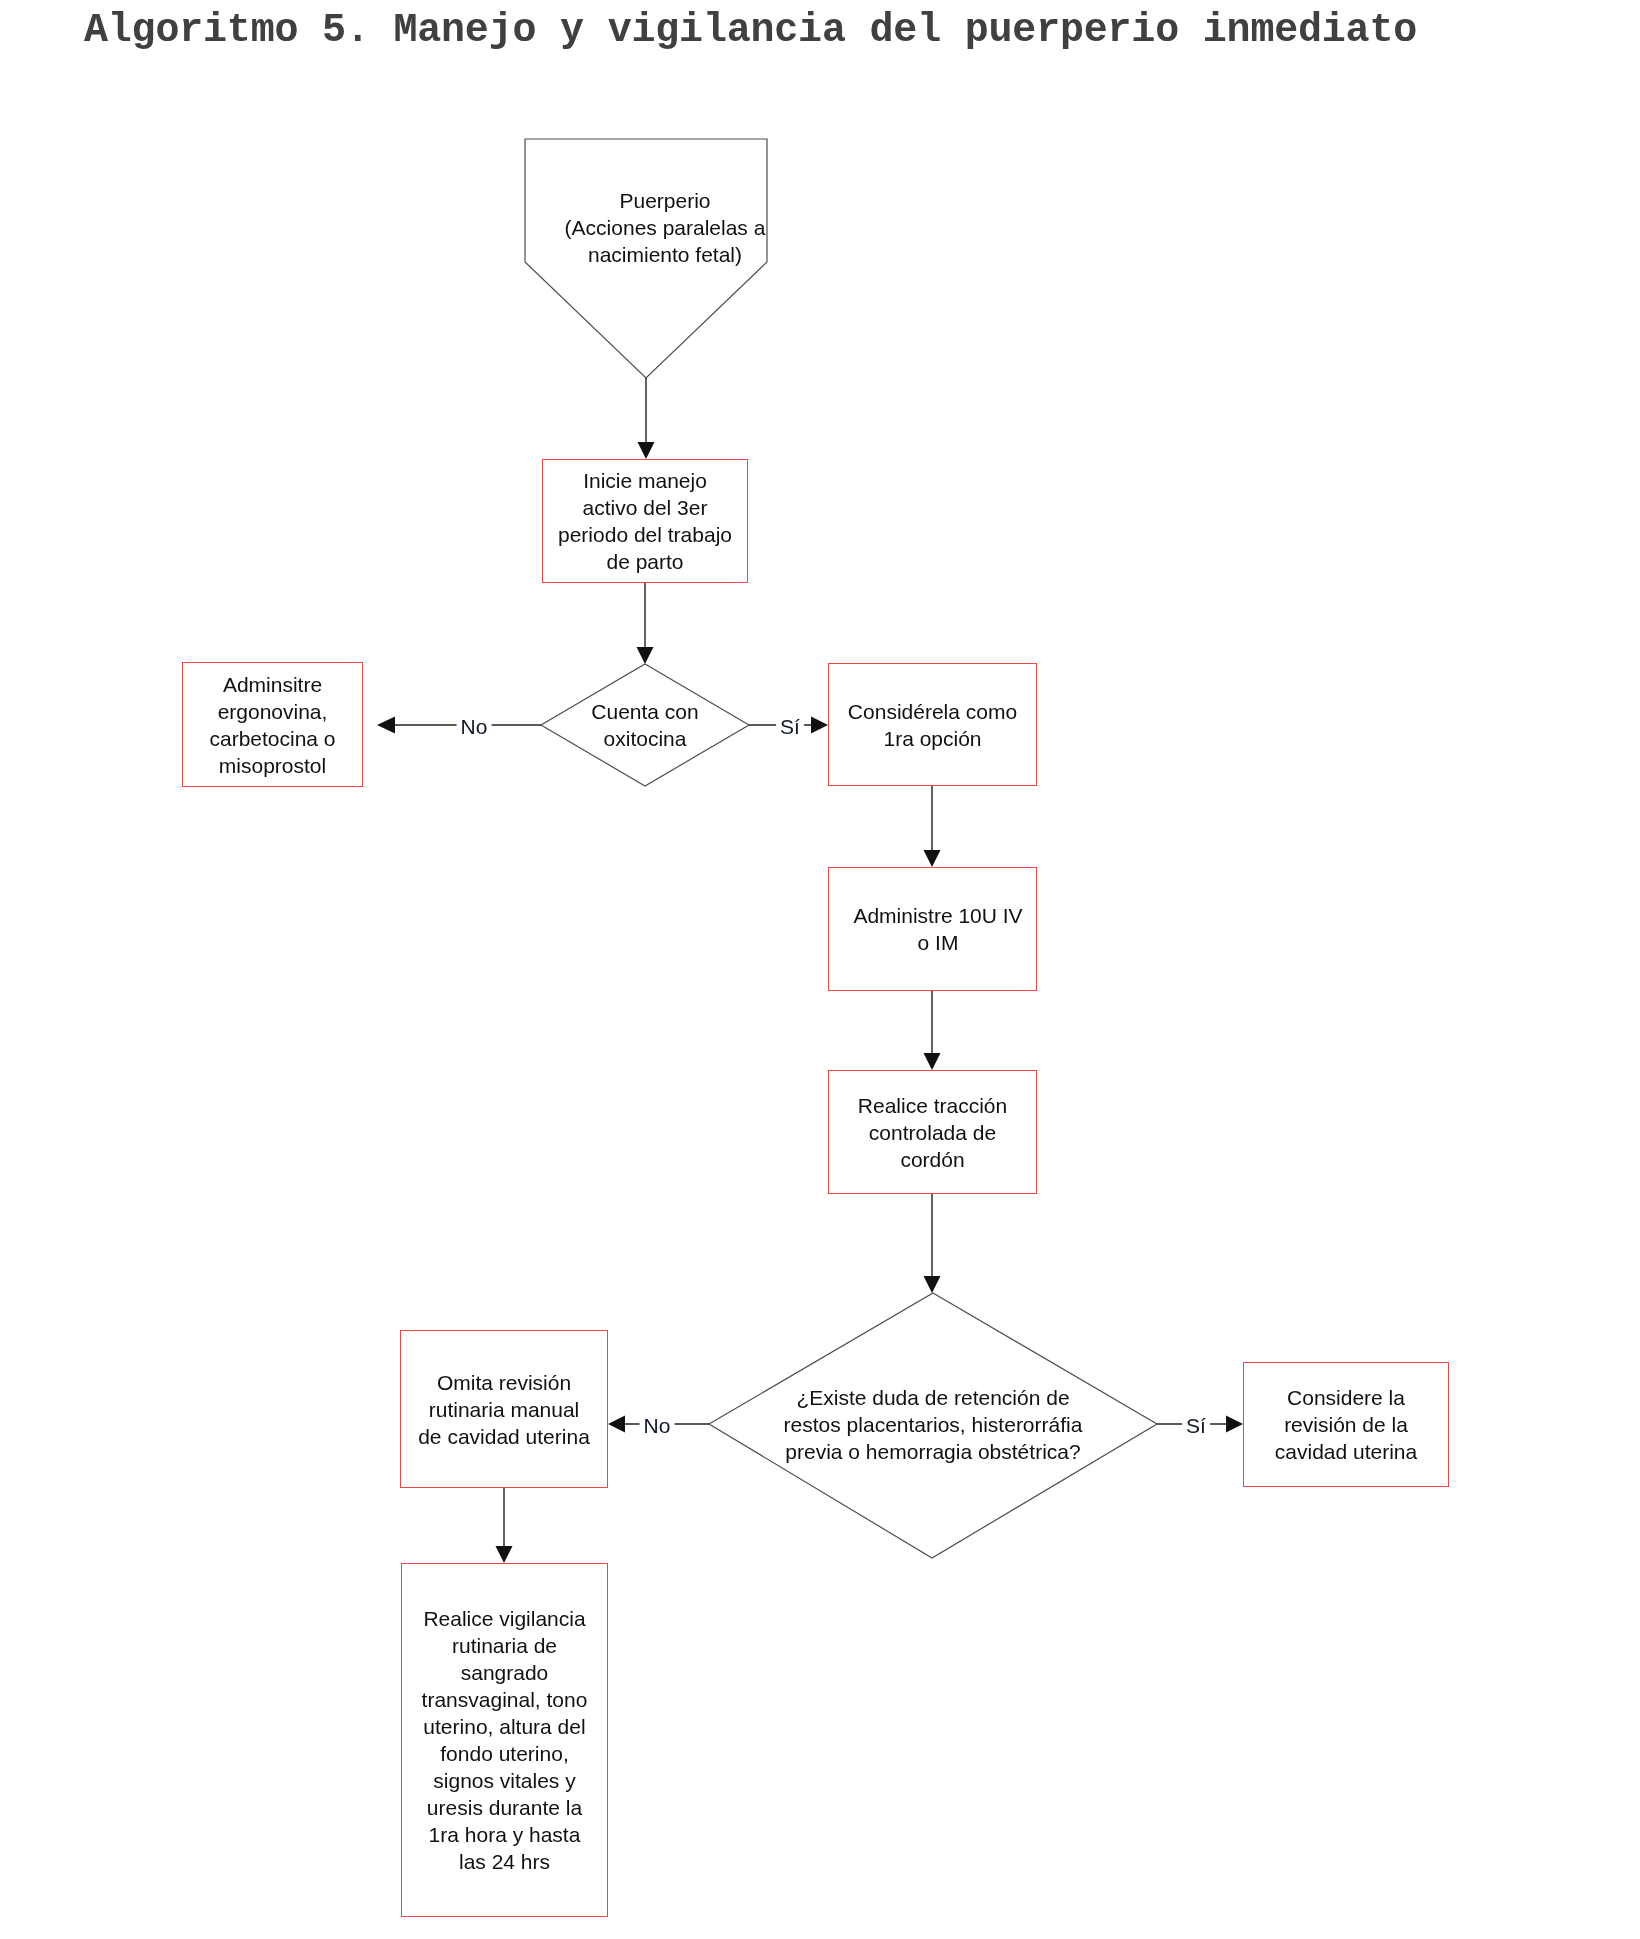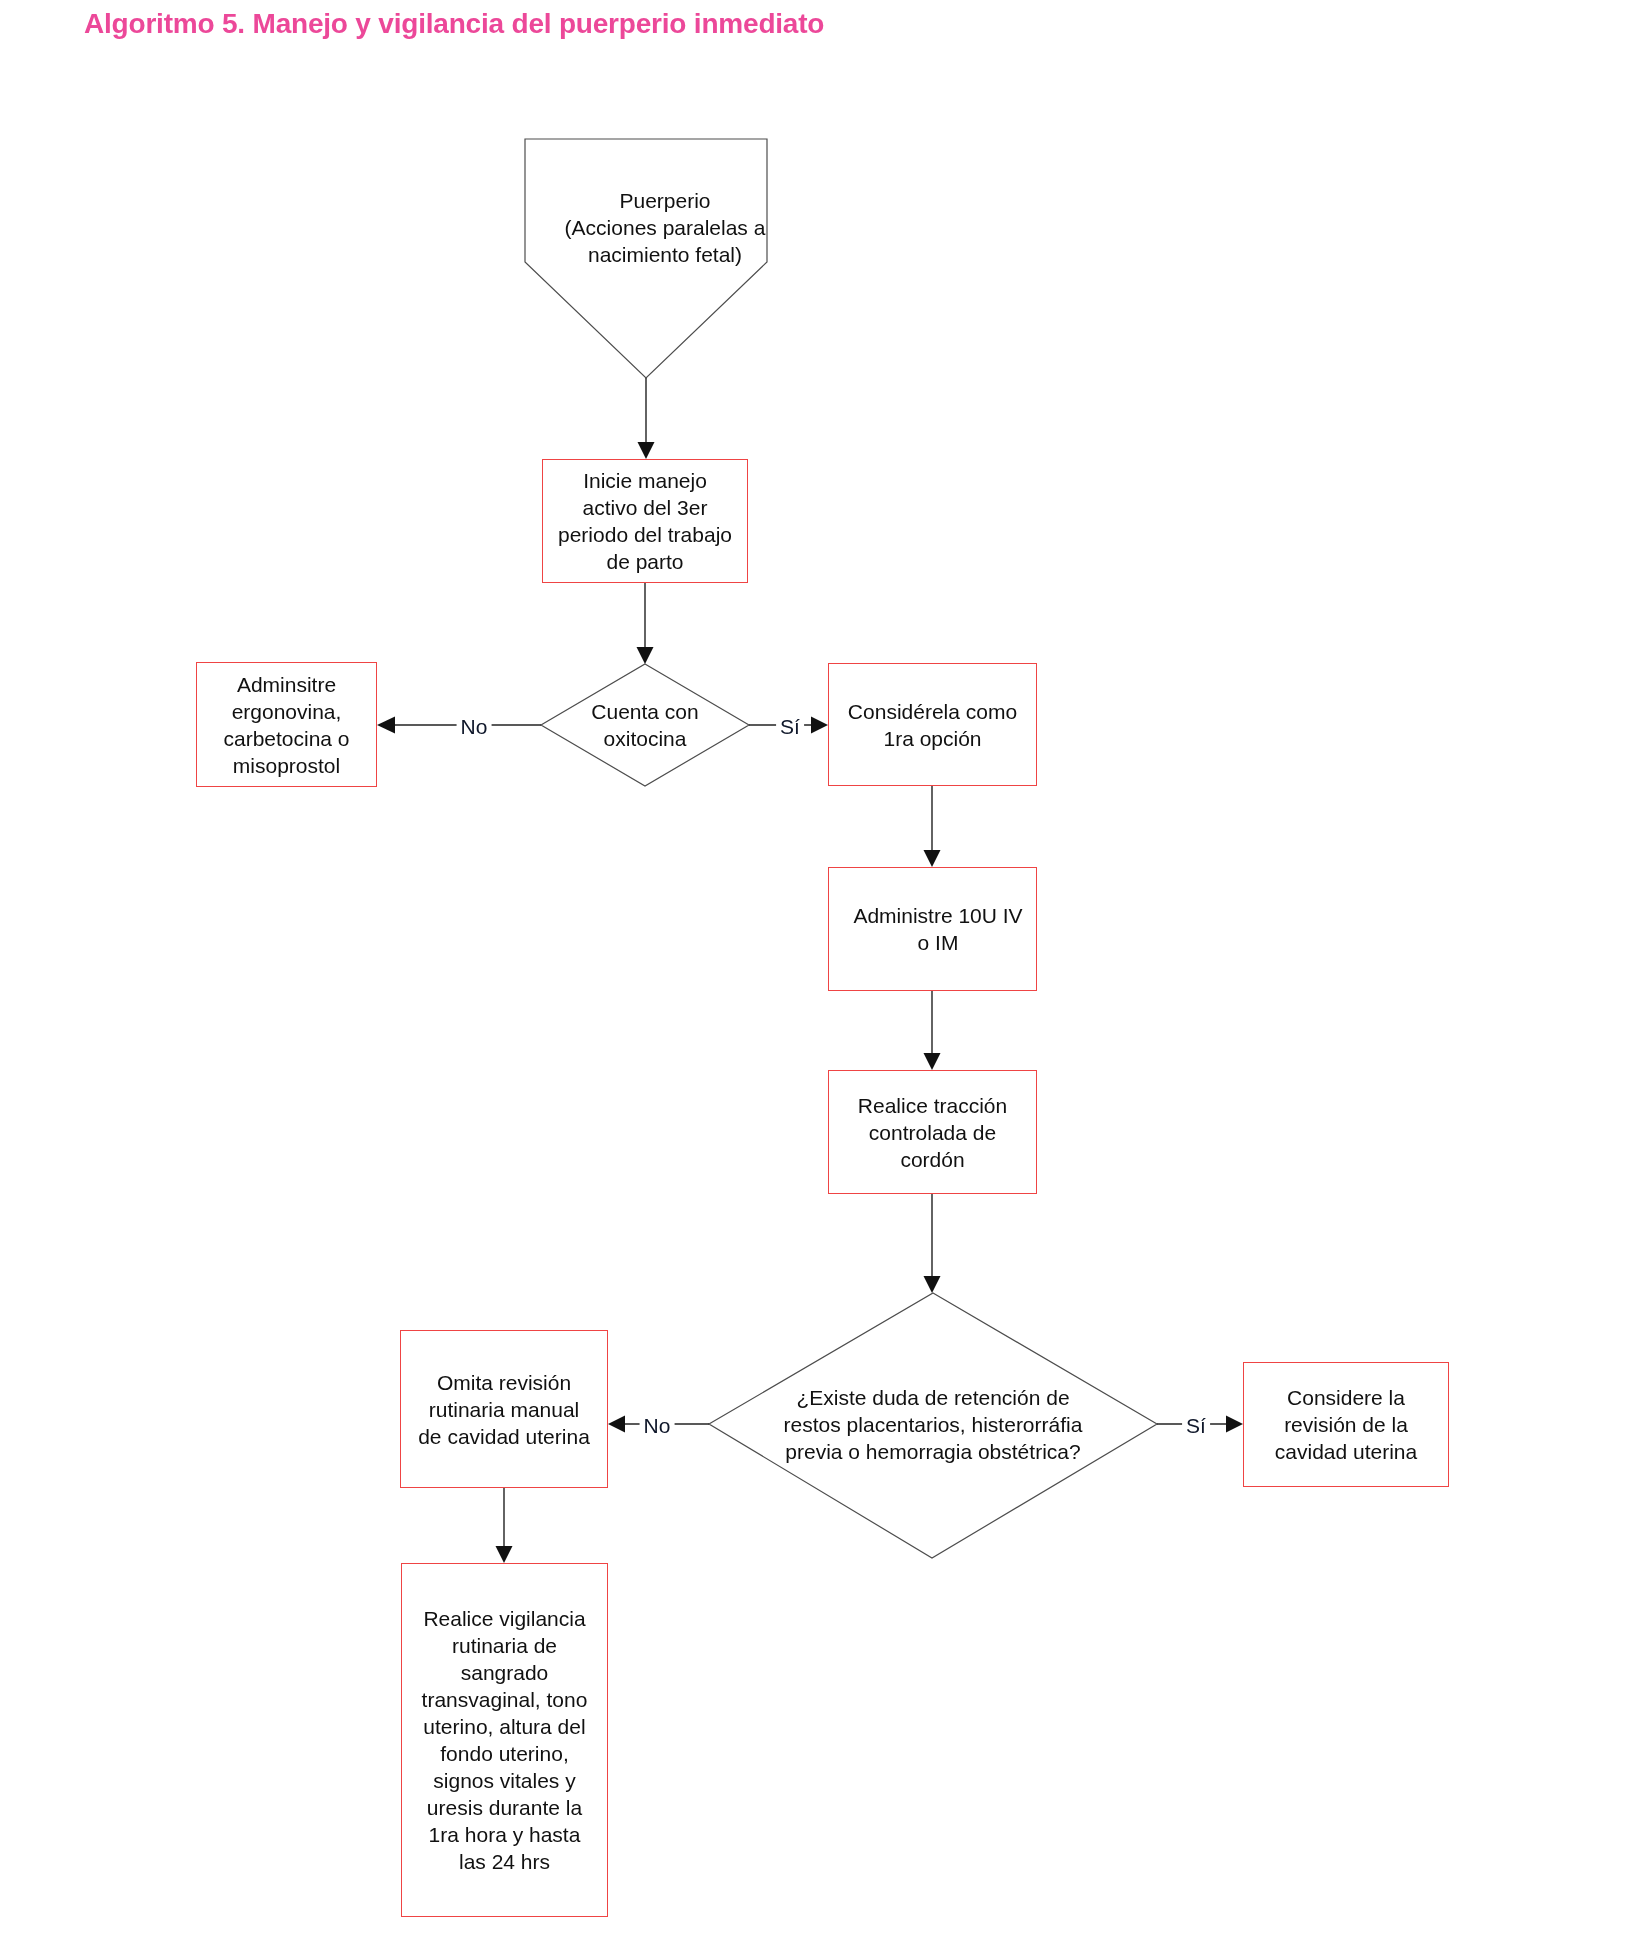--- a/index.html
+++ b/index.html
@@ -12,24 +12,25 @@
     width: 1640px;
     height: 1939px;
     background: #ffffff;
     font-family: "Liberation Sans", sans-serif;
     overflow: hidden;
   }
   .page-title {
     position: absolute;
     left: 84px;
     top: 8px;
-    font-size: 28px;
+    font-size: 40px;
     font-weight: 700;
-    color: #ec4899;
+    color: #404040;
     letter-spacing: -0.2px;
+    font-family: Liberation Mono, monospace;
   }
   svg.wires {
     position: absolute;
     left: 0;
     top: 0;
   }
   .node {
     position: absolute;
     display: flex;
     align-items: center;
@@ -118,21 +119,21 @@
 activo del 3er
 periodo del trabajo
 de parto</span>
   </div>
 
   <div class="node shape-text" style="left:541px; top:664px; width:208px; height:122px;">
     <span class="node-label">Cuenta con
 oxitocina</span>
   </div>
 
-  <div class="node rect-node" style="left:196px; top:662px; width:181px; height:125px;justify-content:center;">
+  <div class="node rect-node" style="left:182px; top:662px; width:181px; height:125px;justify-content:center;">
     <span class="node-label">Adminsitre
 ergonovina,
 carbetocina o
 misoprostol</span>
   </div>
 
   <div class="node rect-node" style="left:828px; top:663px; width:209px; height:123px;">
     <span class="node-label">Considérela como
 1ra opción</span>
   </div>

